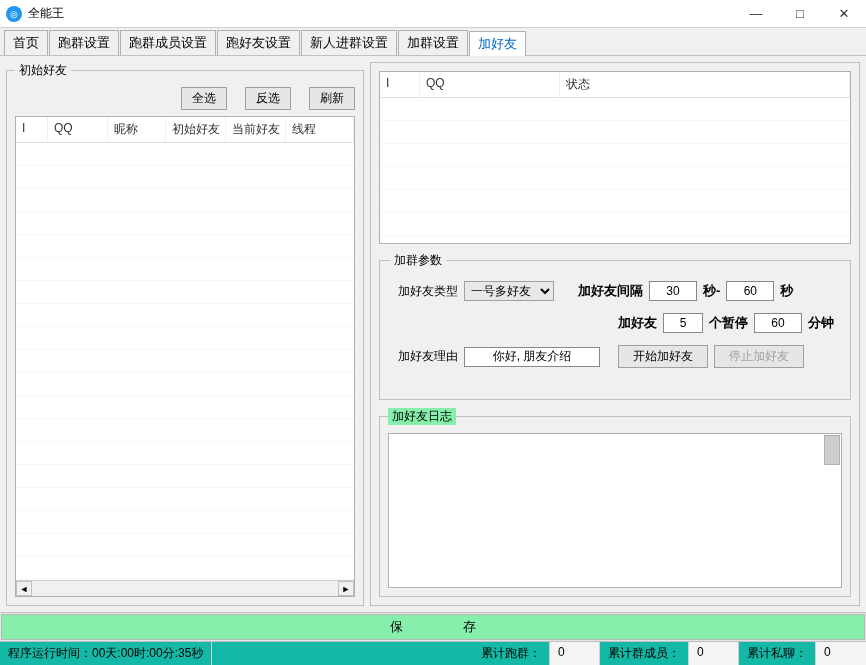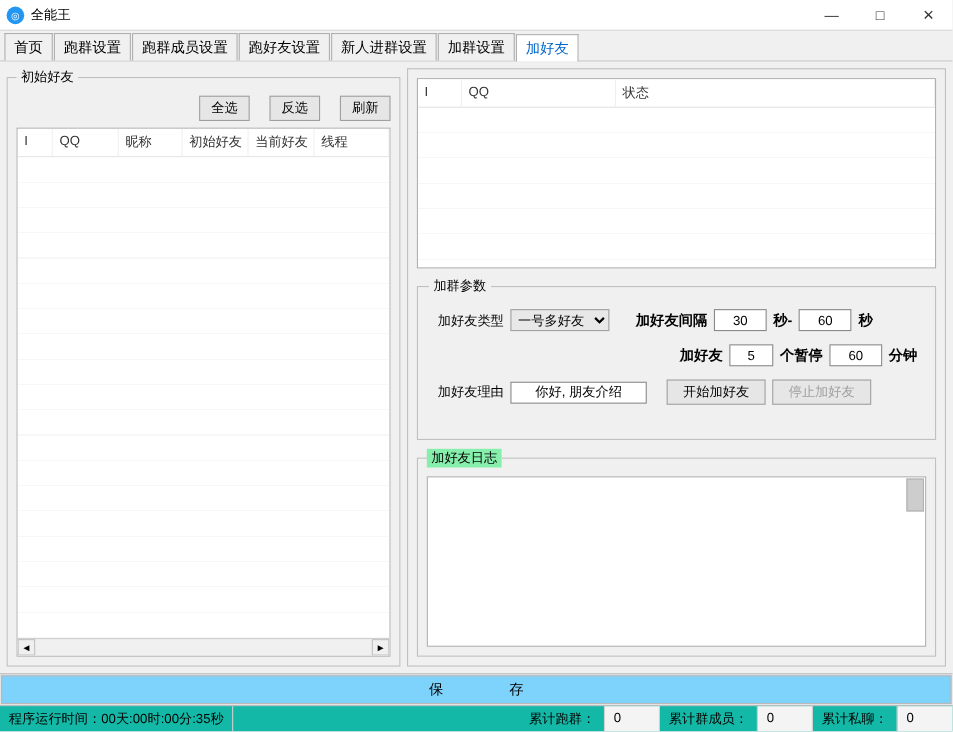--- a/index.html
+++ b/index.html
@@ -196,21 +196,21 @@
   width: 48px;
   border: 1px solid #888;
   padding: 2px 4px;
   text-align: center;
   font-size: 12px;
 }
 input.txt {
   border: 1px solid #888;
   padding: 2px 6px;
   font-size: 12px;
-  width: 124px;
+  width: 136px;
   text-align: center;
 }
 
 fieldset.logbox {
   flex: 1;
   border: 1px solid #c0c0c0;
   padding: 8px;
   display: flex;
   flex-direction: column;
 }
@@ -235,21 +235,21 @@
   display: flex;
   background: #e4e4e4;
   border-top: 1px solid #c0c0c0;
 }
 .footer-btns .fbtn {
   flex: 1;
   text-align: center;
   padding: 3px 0;
   border: 1px solid #b8b8b8;
   margin: 1px;
-  background: #7dd3fc;
+  background: #86efac;
   font-size: 13px;
   letter-spacing: 60px;
   text-indent: 60px;
   cursor: default;
 }
 
 .statusbar {
   display: flex;
   background: #14b8a6;
   border-top: 1px solid #c0c0c0;

